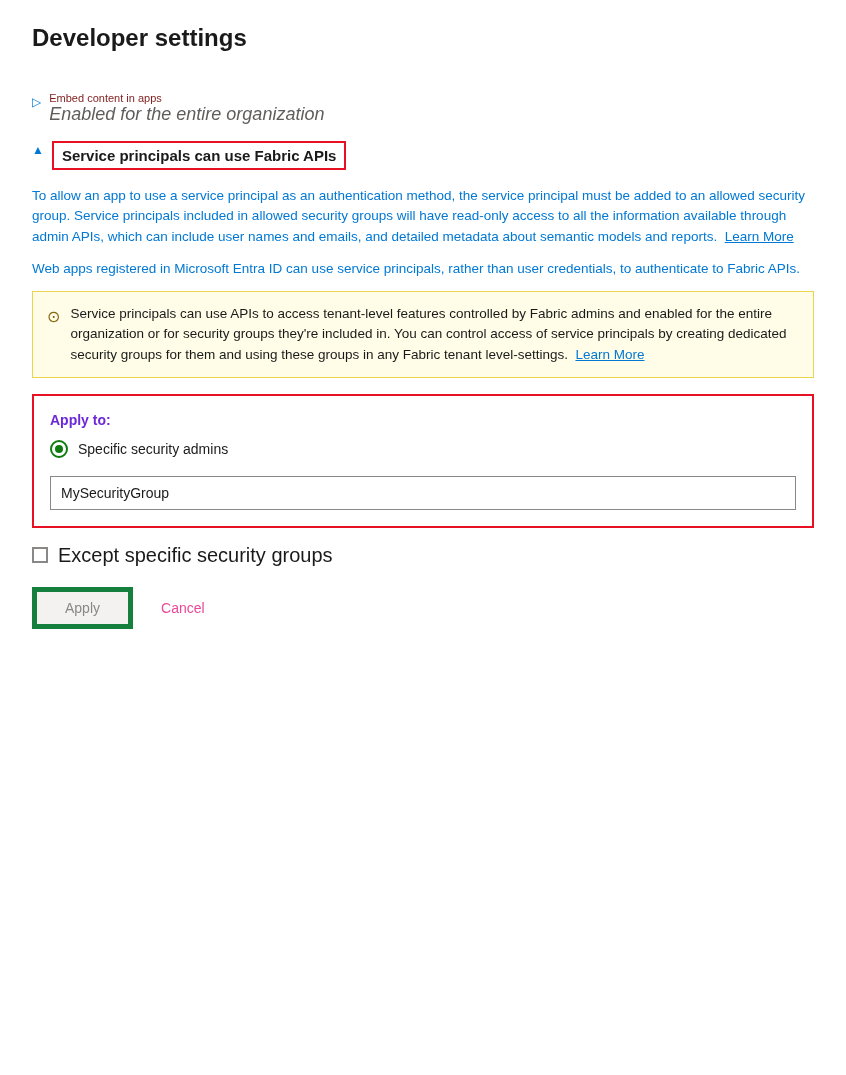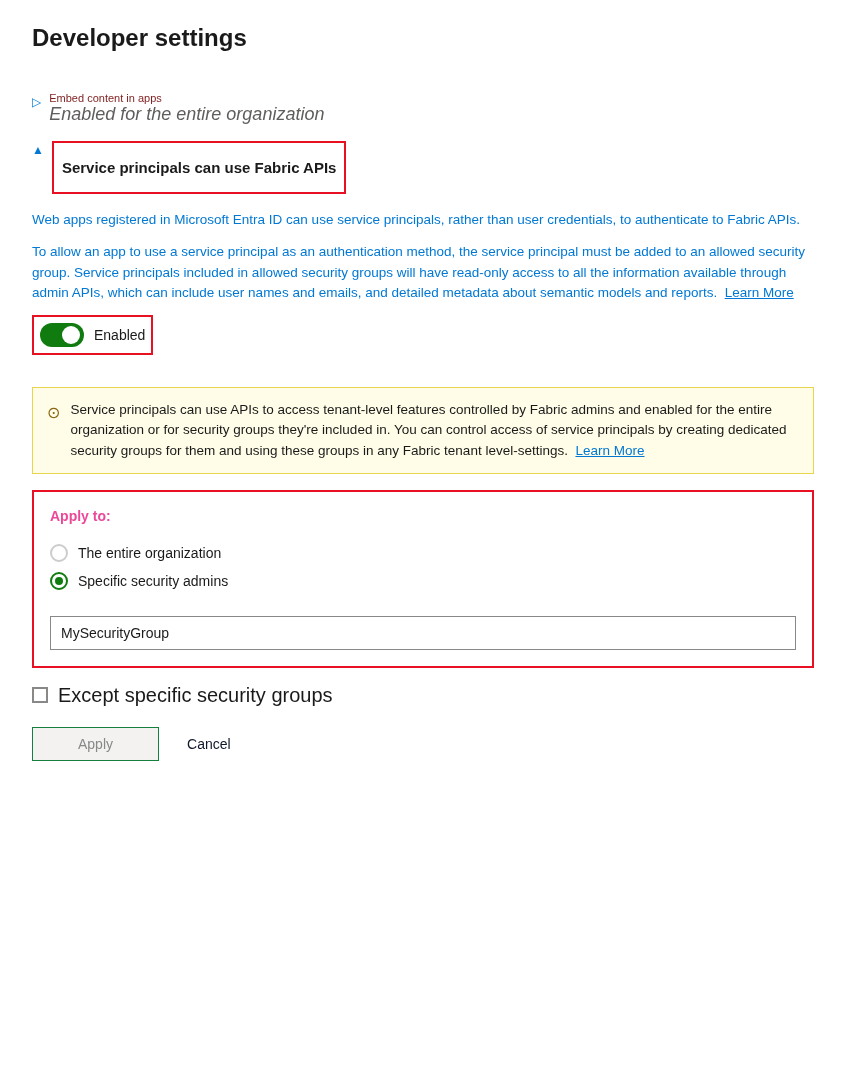--- a/index.html
+++ b/index.html
@@ -61,21 +61,21 @@
       gap: 8px;
       margin-bottom: 16px;
     }
 
     .expanded-header .chevron-icon {
       margin-top: 2px;
     }
 
     .section-title-box {
       border: 2px solid #e81123;
-      padding: 16px 8px;
+      padding: 4px 8px;
       display: inline-block;
     }
 
     .section-title {
       font-size: 15px;
       font-weight: 600;
       color: #1a1a1a;
     }
 
     .description-block {
@@ -157,22 +157,22 @@
 
     .apply-section {
       border: 2px solid #e81123;
       padding: 16px;
       margin-bottom: 16px;
     }
 
     .apply-label {
       font-size: 14px;
       font-weight: 600;
-      color: #ec4899;
-      margin-bottom: 20px;
+      color: #6d28d9;
+      margin-bottom: 12px;
     }
 
     .radio-option {
       display: flex;
       align-items: center;
       gap: 10px;
       margin-bottom: 10px;
       cursor: pointer;
     }
 
@@ -204,21 +204,21 @@
       font-size: 14px;
       color: #1a1a1a;
     }
 
     .security-group-input {
       width: 100%;
       border: 1px solid #8a8886;
       padding: 8px 10px;
       font-size: 14px;
       color: #1a1a1a;
-      margin-top: 16px;
+      margin-top: 8px;
       outline: none;
     }
 
     .except-section {
       display: flex;
       align-items: center;
       gap: 10px;
       margin-bottom: 20px;
     }
 
@@ -237,32 +237,32 @@
     }
 
     .action-buttons {
       display: flex;
       gap: 16px;
       align-items: center;
     }
 
     .btn-apply {
       background: #f3f2f1;
-      border: 1px solid #15803d;
+      border: 5px solid #15803d;
       color: #888;
-      padding: 8px 45px;
+      padding: 8px 28px;
       font-size: 14px;
       cursor: not-allowed;
       font-family: inherit;
     }
 
     .btn-cancel {
       background: transparent;
       border: none;
-      color: #0f172a;
+      color: #ec4899;
       padding: 8px 12px;
       font-size: 14px;
       cursor: pointer;
       font-family: inherit;
       font-weight: 400;
     }
   </style>
 </head>
 <body>
 
@@ -279,52 +279,39 @@
 </div>
 
 <div class="expanded-section">
   <div class="expanded-header">
     <span class="chevron-icon">▲</span>
     <div class="section-title-box">
       <span class="section-title">Service principals can use Fabric APIs</span>
     </div>
   </div>
 
-  <div class="description-block">Web apps registered in Microsoft Entra ID can use service principals, rather than user credentials, to authenticate to Fabric APIs.</div>
   <div class="description-block">
     <span>To allow an app to use a service principal as an authentication method, the service principal must be added to an allowed security group. Service principals included in allowed security groups will have read-only access to all the information available through admin APIs, which can include user names and emails, and detailed metadata about semantic models and reports.</span>
     &nbsp;<a href="#">Learn More</a>
   </div>
-
-  <div style="margin-bottom:16px;">
-    <div class="toggle-row">
-      <div class="toggle-switch">
-        <div class="track"></div>
-        <div class="thumb"></div>
-      </div>
-      <span class="toggle-label">Enabled</span>
-    </div>
-  </div>
+  <div class="description-block">Web apps registered in Microsoft Entra ID can use service principals, rather than user credentials, to authenticate to Fabric APIs.</div>
+
 
   <div class="warning-box">
     <span class="warning-icon">⊙</span>
     <div>
       <span>Service principals can use APIs to access tenant-level features controlled by Fabric admins and enabled for the entire organization or for security groups they're included in. You can control access of service principals by creating dedicated security groups for them and using these groups in any Fabric tenant level-settings.</span>
       &nbsp;<a href="#">Learn More</a>
     </div>
   </div>
 
   <div class="apply-section">
     <div class="apply-label">Apply to:</div>
 
     
-    <div class="radio-option">
-      <div class="radio-circle"></div>
-      <span class="radio-option-label">The entire organization</span>
-    </div>
 
     
     <div class="radio-option">
       <div class="radio-circle selected"></div>
       <span class="radio-option-label">Specific security admins</span>
     </div>
 
     
     <input type="text" class="security-group-input" value="MySecurityGroup" style="">
   </div>

